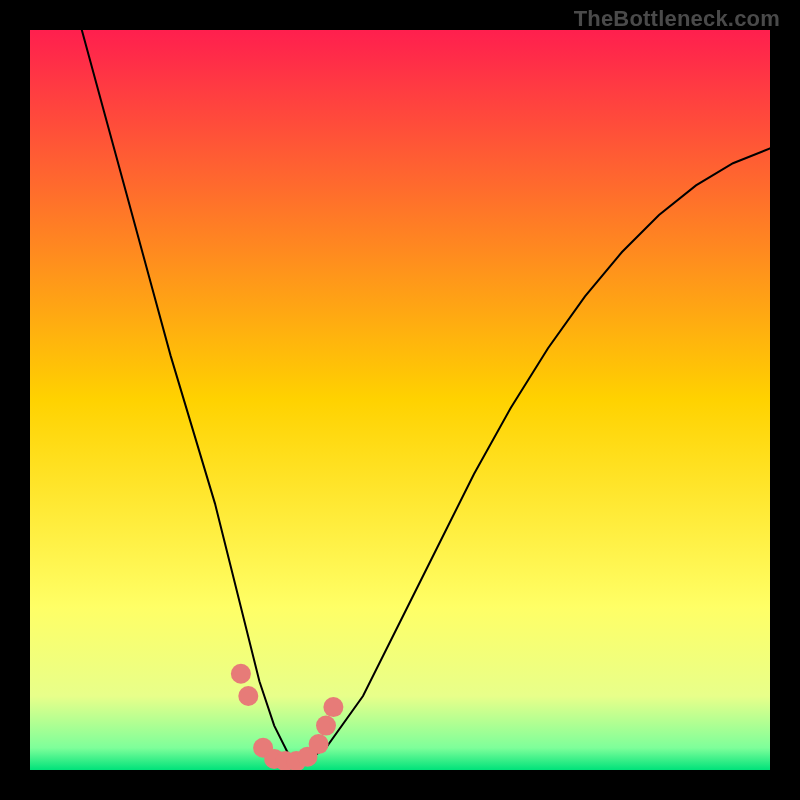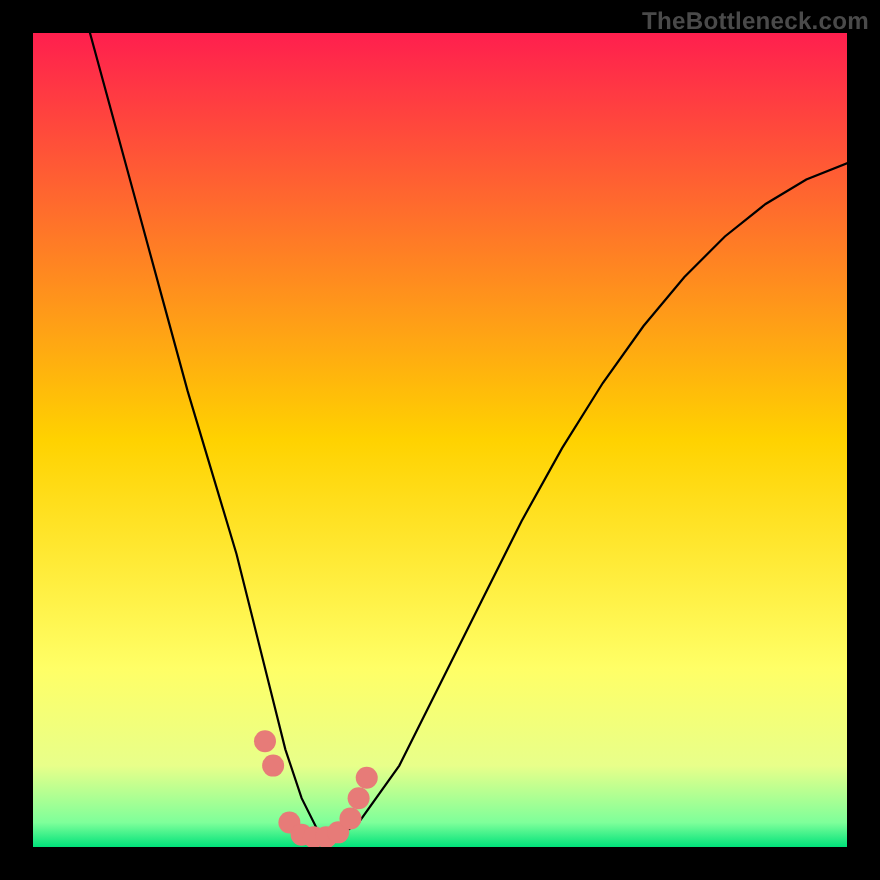--- a/index.html
+++ b/index.html
@@ -22,21 +22,21 @@
     position: absolute;
     left: 30px;
     top: 30px;
     width: 740px;
     height: 740px;
     overflow: hidden;
   }
   .watermark {
     position: absolute;
     top: 6px;
-    right: 10px;
+    right: 20px;
     color: #4a4a4a;
     font-size: 22px;
     font-weight: 600;
     letter-spacing: 0.2px;
   }
   svg {
     display: block;
   }
 </style>
 </head>

